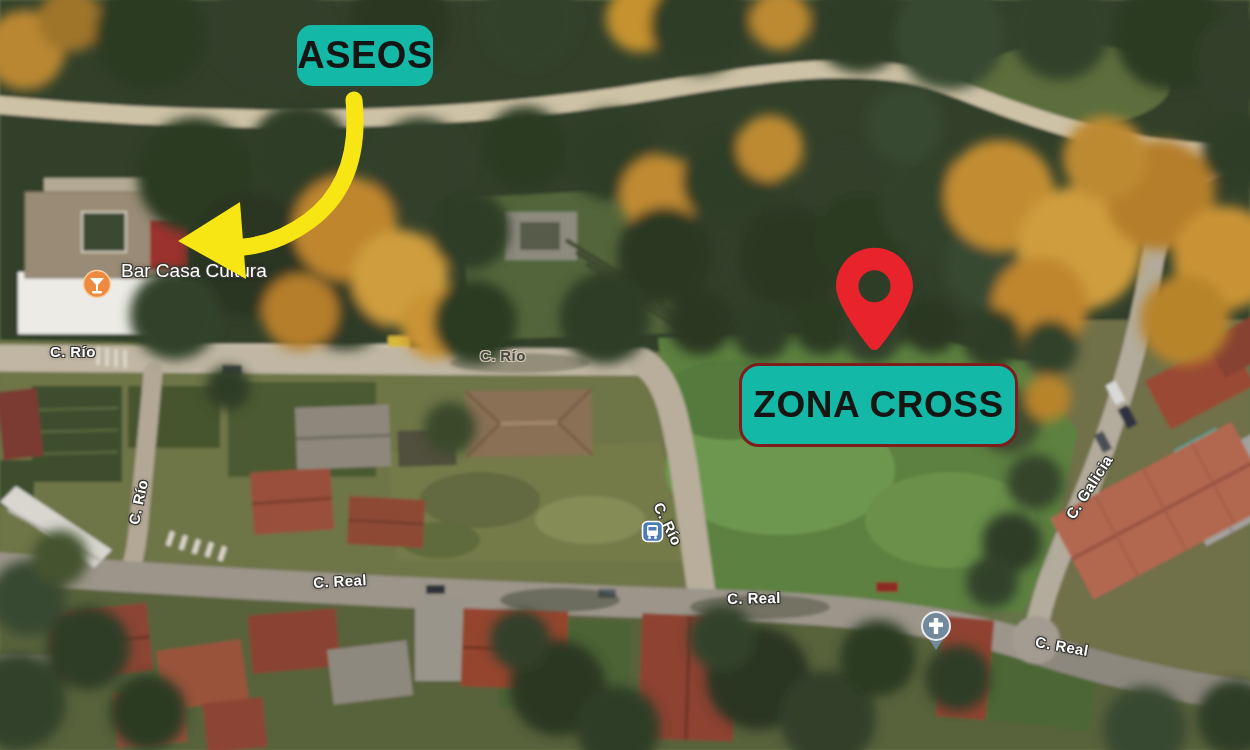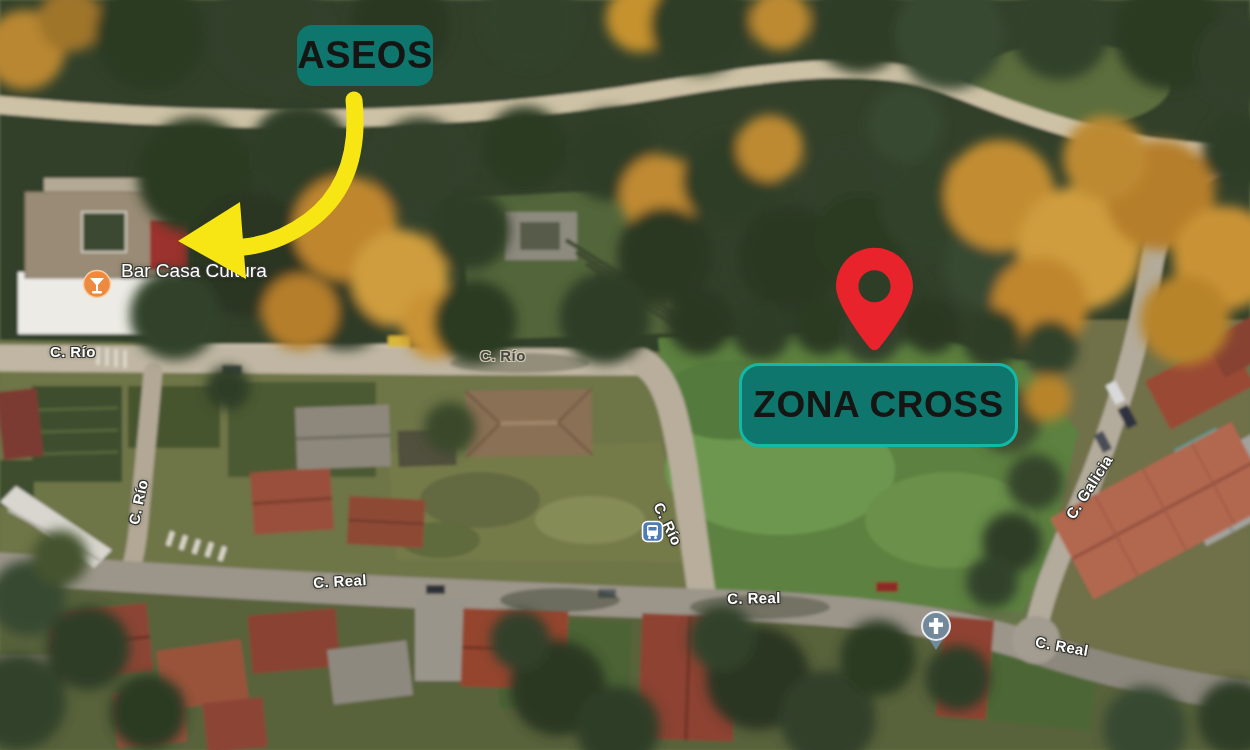--- a/index.html
+++ b/index.html
@@ -33,24 +33,24 @@
     position:absolute;color:#fff;font-size:19px;font-weight:400;line-height:25px;white-space:nowrap;
     text-shadow:-1px -1px 0 #3a3a34,1px -1px 0 #3a3a34,-1px 1px 0 #3a3a34,1px 1px 0 #3a3a34,0 0 5px rgba(20,20,20,.6);
   }
   .poi-bar-text{left:121px;top:258px;}
   .poi-church-text{left:700px;top:600px;width:214px;text-align:right;font-size:20px;line-height:23px;}
   .poi-icon{position:absolute;pointer-events:auto;}
 
   
   .callout{
     position:absolute;display:flex;align-items:center;justify-content:center;
-    background:#0f766e;color:#151513;font-weight:800;letter-spacing:.5px;
+    background:#14b8a6;color:#151513;font-weight:800;letter-spacing:.5px;
   }
   .callout.aseos{left:297px;top:25px;width:136px;height:61px;border-radius:15px;font-size:38px;}
-  .callout.zona{left:739px;top:363px;width:273px;height:78px;border-radius:20px;font-size:37px;border:3px solid #14b8a6;}
+  .callout.zona{left:739px;top:363px;width:273px;height:78px;border-radius:20px;font-size:37px;border:3px solid #7f1d1d;}
 </style>
 </head>
 <body>
 
 <div class="canvas">
 
   <svg class="bg" width="1250" height="750" viewBox="0 0 1250 750">
     <defs>
       <filter id="treeblur" x="-30%" y="-30%" width="160%" height="160%">
           <feGaussianBlur stdDeviation="6"></feGaussianBlur>

